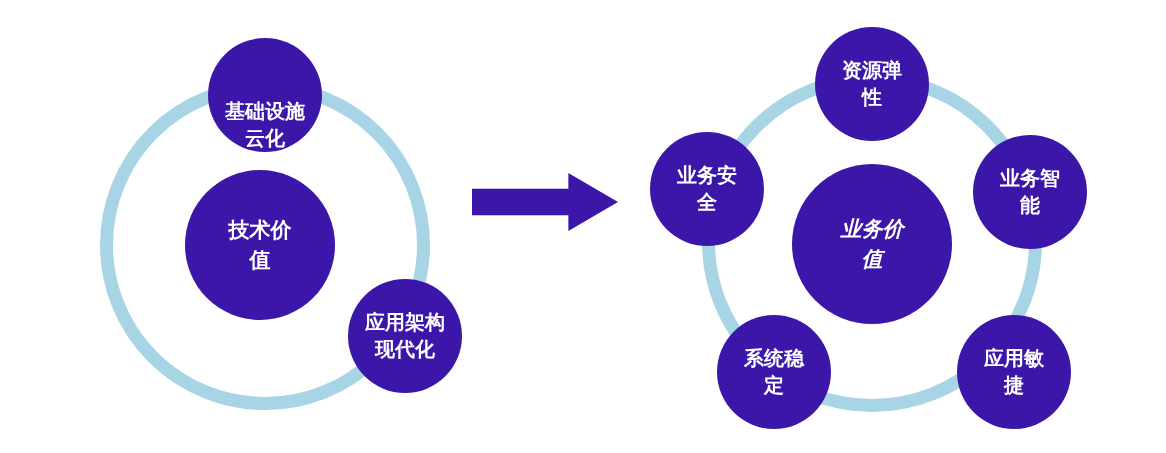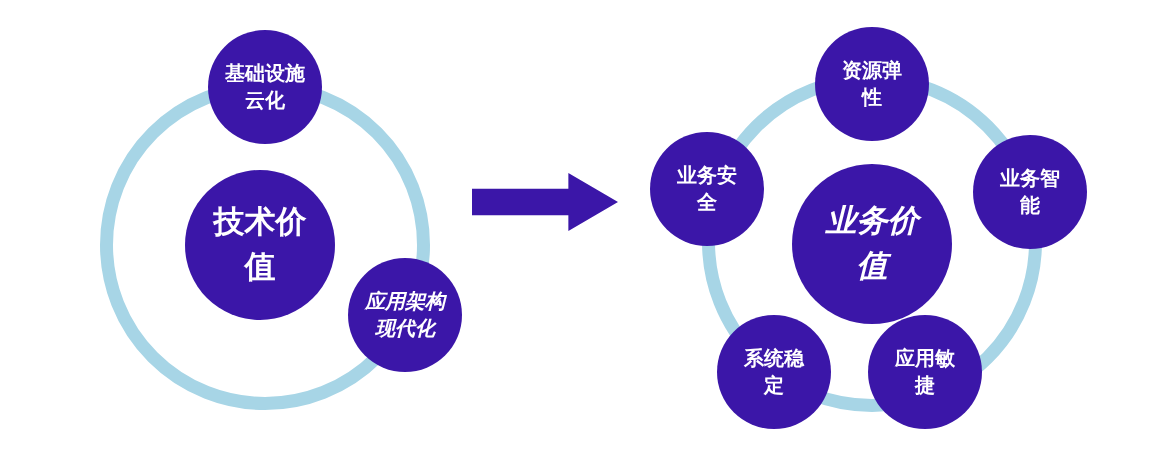--- a/index.html
+++ b/index.html
@@ -30,21 +30,21 @@
     font-weight:bold;
     z-index:2;
   }
   .circle span{display:block;}
   .sat{
     width:114px;height:114px;
     font-size:20px;
     line-height:1.35;
   }
   .center-circle{
-    font-size:31px;
+    font-size:21px;
     line-height:1.45;
     z-index:3;
   }
   .left-center{left:185px;top:170px;width:150px;height:150px;}
   .right-center{left:792px;top:164px;width:160px;height:160px;font-style:italic;}
   .arrow{
     position:absolute;
     left:472px;top:173px;
     width:146px;height:58px;
     background:#3b16a8;
@@ -56,27 +56,27 @@
 
 <div class="canvas">
 
   <div class="ring" style="left:100px;top:80px;width:330px;height:330px;"></div>
 
   <div class="circle center-circle left-center">
     <span>技术价</span>
     <span>值</span>
   </div>
 
-  <div class="circle sat" style="left:208px;top:30px;">
+  <div class="circle sat" style="left:208px;top:38px;justify-content:flex-end;">
     <span>基础设施</span>
     <span>云化</span>
   </div>
 
 
-  <div class="circle sat" style="left:348px;top:258px;font-style:italic;">
+  <div class="circle sat" style="left:348px;top:279px;">
     <span>应用架构</span>
     <span>现代化</span>
   </div>
 
   <div class="arrow"></div>
 
   <div class="ring" style="left:702px;top:72px;width:340px;height:340px;"></div>
 
   <div class="circle center-circle right-center">
     <span>业务价</span>
@@ -96,18 +96,18 @@
   <div class="circle sat" style="left:650px;top:132px;">
     <span>业务安</span>
     <span>全</span>
   </div>
 
   <div class="circle sat" style="left:717px;top:315px;text-align:center;">
     <span>系统稳</span>
     <span>定</span>
   </div>
 
-  <div class="circle sat" style="left:868px;top:315px;">
+  <div class="circle sat" style="left:957px;top:315px;">
     <span>应用敏</span>
     <span>捷</span>
   </div>
 
 </div>
 
 </body></html>

